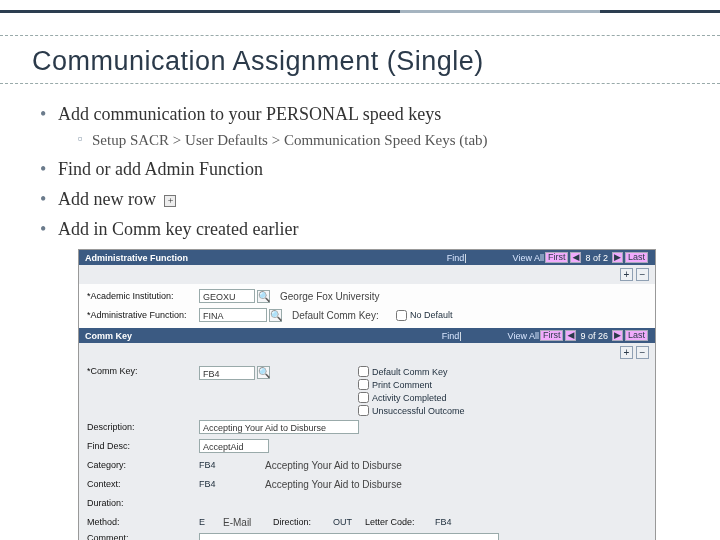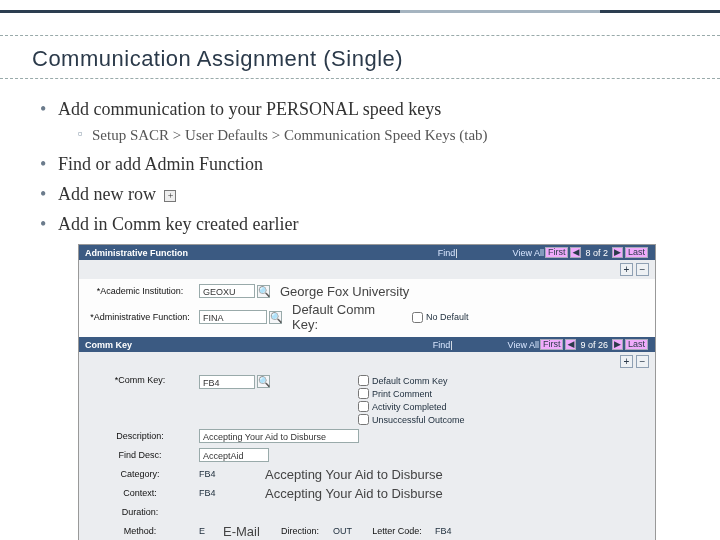--- a/index.html
+++ b/index.html
@@ -24,21 +24,21 @@
     content: "";
     position: absolute;
     right: 120px;
     top: -3px;
     width: 200px;
     height: 3px;
     background: #a5b4c0;
   }
   .slide-title {
     font-family: 'Trebuchet MS', 'Lucida Sans', sans-serif;
-    font-size: 22px;
+    font-size: 27px;
     font-weight: 400;
     color: #2b3a4a;
     margin: 10px 0 6px 32px;
     letter-spacing: 0.5px;
   }
   .title-rule {
     border: 0;
     border-top: 1px dashed #9aa;
     margin: 0 0 18px 0;
   }
@@ -72,21 +72,21 @@
   .bar {
     background: #3b5a82;
     color: #fff;
     display: flex;
     align-items: center;
     padding: 2px 6px;
     font-size: 9px;
     justify-content: space-between;
   }
   .bar .spacer { flex: 1; }
-  .bar a { color: #d8e6ff; margin-left: 10px; cursor: pointer; padding-left: 45px; }
+  .bar a { color: #d8e6ff; margin-left: 1px; cursor: pointer; padding-left: 45px; }
   .nav-ctrl {
     display: inline-block;
     width: 11px; height: 11px;
     background: #f0abfc;
     color: #2b3a4a;
     border: 1px solid #aab;
     text-align: center;
     line-height: 9px;
     margin: 0 1px;
     cursor: pointer;
@@ -104,21 +104,21 @@
   }
   .section-head {
     display: flex;
     align-items: center;
     padding: 3px 6px;
     font-size: 9px;
   }
   .section-head .right { flex:1; display:flex; justify-content:flex-end; align-items:center; gap:3px; }
   .form-body { background: #fdfdfd; padding: 4px 8px 2px; }
   .row { display: flex; align-items: center; margin-bottom: 3px; min-height: 16px; }
-  .lbl { width: 112px; text-align: center; padding-right: 6px; color: #111; }
+  .lbl { width: 112px; text-align: left; padding-right: 6px; color: #111; }
   .req::before { content: "*"; color: #000; }
   .fld {
     border: 1px solid #9aa;
     background: #fff;
     height: 14px;
     padding: 0 3px;
     font-size: 9px;
     line-height: 14px;
     color: #333;
   }
@@ -126,22 +126,22 @@
     display: inline-block;
     width: 13px; height: 13px;
     border: 1px solid #9aa;
     background: #f5f6f8;
     text-align: center;
     line-height: 11px;
     font-size: 10px;
     margin-left: 2px;
     cursor: pointer;
   }
-  .desc { margin-left: 10px; color: #444; font-size: 13px; }
-  .ck { display: flex; align-items: center; gap: 3px; margin-left: 28px; }
+  .desc { margin-left: 10px; color: #444; font-size: 10px; }
+  .ck { display: flex; align-items: center; gap: 3px; margin-left: 12px; }
   .ck input { width: 11px; height: 11px; margin: 0; }
   .comm-body { background: #ebedf0; padding: 4px 8px 8px; }
   .ck-stack { display: flex; flex-direction: column; gap: 2px; margin-left: 12px; }
   .ck-stack .ck { margin-left: 16px; }
   .textarea {
     width: 300px; height: 22px;
     background: #fff;
     border: 1px solid #9aa;
     margin-left: 0;
     resize: none;

